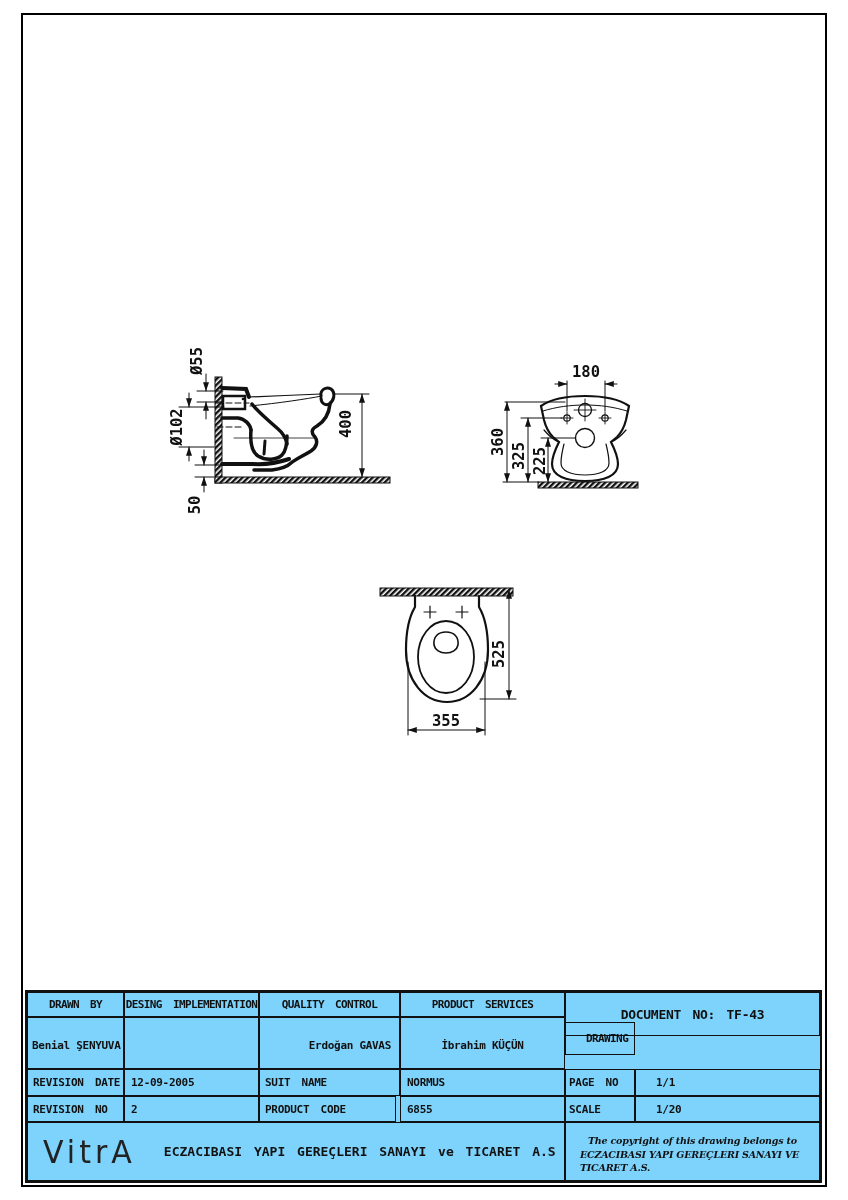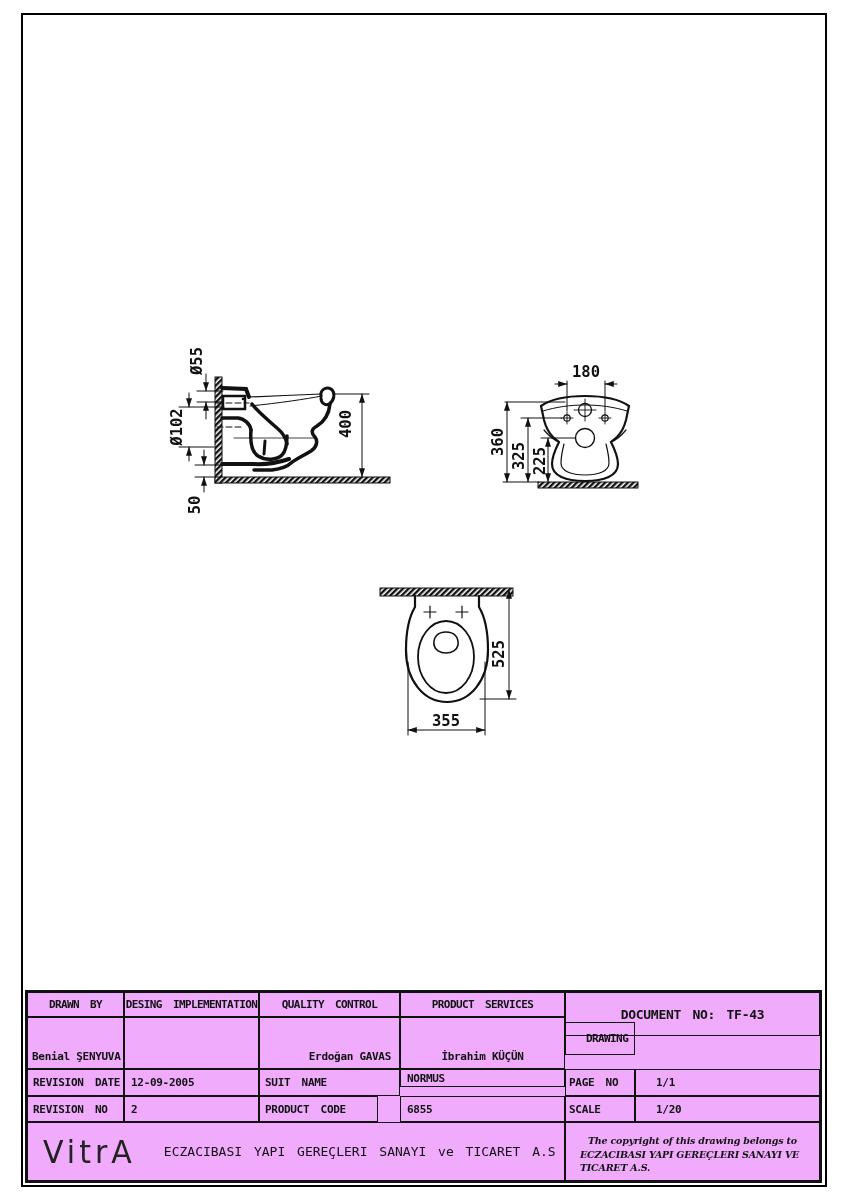--- a/index.html
+++ b/index.html
@@ -2,35 +2,35 @@
 <html><head>
 <meta charset="utf-8">
 <style>
   html,body{margin:0;padding:0;background:#fff;}
   body{width:848px;height:1200px;position:relative;font-family:"DejaVu Sans Mono",monospace;color:#111;overflow:hidden;}
   .page-border{position:absolute;left:21px;top:13px;width:806px;height:1174px;border:2px solid #000;box-sizing:border-box;}
   svg{position:absolute;left:0;top:0;}
   svg text{font-family:"DejaVu Sans Mono",monospace;font-size:15.5px;fill:#111;font-weight:bold;}
 
   
-  .tb{position:absolute;left:25px;top:990px;width:797px;height:193px;border:2px solid #111;box-sizing:border-box;background:#f0abfc;}
+  .tb{position:absolute;left:25px;top:990px;width:797px;height:193px;border:2px solid #111;box-sizing:border-box;background:#7dd3fc;}
   .cell{position:absolute;border:1px solid #111;box-sizing:border-box;display:flex;align-items:center;
         font-size:11px;font-weight:bold;letter-spacing:-0.3px;white-space:nowrap;overflow:hidden;}
   .hdr{justify-content:center;letter-spacing:-0.6px;word-spacing:5px;}
   .lbl{padding-left:5px;word-spacing:5px;}
   .val{padding-left:6px;}
-  .name-cell{align-items:flex-end;padding-bottom:5px;}
+  .name-cell{align-items:flex-end;padding-bottom:16px;}
   .nl{padding-left:4px;}
   .nr{justify-content:flex-end;padding-right:8px;}
   .nc{justify-content:center;}
   .doc{justify-content:center;font-size:13px;word-spacing:4px;}
   .padval{padding-left:20px;}
   .footer-left{gap:28px;padding-left:15px;}
   .logo{font-family:"DejaVu Sans",sans-serif;font-weight:normal;font-size:30px;letter-spacing:4px;transform:scaleY(1.05);color:#222;}
-  .company{font-size:13px;letter-spacing:0;word-spacing:4px;font-weight:normal;}
+  .company{font-size:13px;letter-spacing:0;word-spacing:4px;font-weight:bold;}
   .copyright{display:block;padding:11px 12px 0 14px;font-family:"DejaVu Serif",serif;font-style:italic;font-weight:bold;
              font-size:9.5px;line-height:13.5px;letter-spacing:-0.2px;white-space:normal;}
   .copyright .l1{padding-left:8px;margin-top:10px;}
 </style>
 </head>
 <body>
 
 <div class="page-border"></div>
 
 <svg width="848" height="990" viewBox="0 0 848 990">
@@ -154,25 +154,25 @@
   <div class="cell hdr" style="left:373px;top:0;width:165px;height:25px">PRODUCT SERVICES</div>
 
   <div class="cell name-cell nl" style="left:0;top:25px;width:97px;height:52px">Benial ŞENYUVA</div>
   <div class="cell name-cell" style="left:97px;top:25px;width:135px;height:52px"></div>
   <div class="cell name-cell nr" style="left:232px;top:25px;width:141px;height:52px">Erdoğan GAVAS</div>
   <div class="cell name-cell nc" style="left:373px;top:25px;width:165px;height:52px">İbrahim KÜÇÜN</div>
 
   <div class="cell lbl" style="left:0;top:77px;width:97px;height:27px">REVISION DATE</div>
   <div class="cell val" style="left:97px;top:77px;width:135px;height:27px">12-09-2005</div>
   <div class="cell lbl" style="left:232px;top:77px;width:141px;height:27px">SUIT NAME</div>
-  <div class="cell val" style="left:373px;top:77px;width:165px;height:18px">NORMUS</div>
+  <div class="cell val" style="left:373px;top:77px;width:165px;height:27px">NORMUS</div>
 
   <div class="cell lbl" style="left:0;top:104px;width:97px;height:26px">REVISION NO</div>
   <div class="cell val" style="left:97px;top:104px;width:135px;height:26px">2</div>
-  <div class="cell lbl" style="left:232px;top:104px;width:119px;height:26px">PRODUCT CODE</div>
+  <div class="cell lbl" style="left:232px;top:104px;width:137px;height:26px">PRODUCT CODE</div>
   <div class="cell val" style="left:373px;top:104px;width:165px;height:26px">6855</div>
 
   <div class="cell doc" style="left:538px;top:0;width:255px;height:44px">DOCUMENT NO: TF-43</div>
   <div class="cell lbl" style="left:538px;top:30px;width:70px;height:33px;padding-left:20px;letter-spacing:-0.6px">DRAWING NO</div>
   <div class="cell lbl" style="left:538px;top:77px;width:70px;height:27px;padding-left:3px">PAGE NO</div>
   <div class="cell padval" style="left:608px;top:77px;width:185px;height:27px">1/1</div>
   <div class="cell lbl" style="left:538px;top:104px;width:70px;height:26px;padding-left:3px">SCALE</div>
   <div class="cell padval" style="left:608px;top:104px;width:185px;height:26px">1/20</div>
 
   <div class="cell footer-left" style="left:0;top:130px;width:538px;height:59px">

